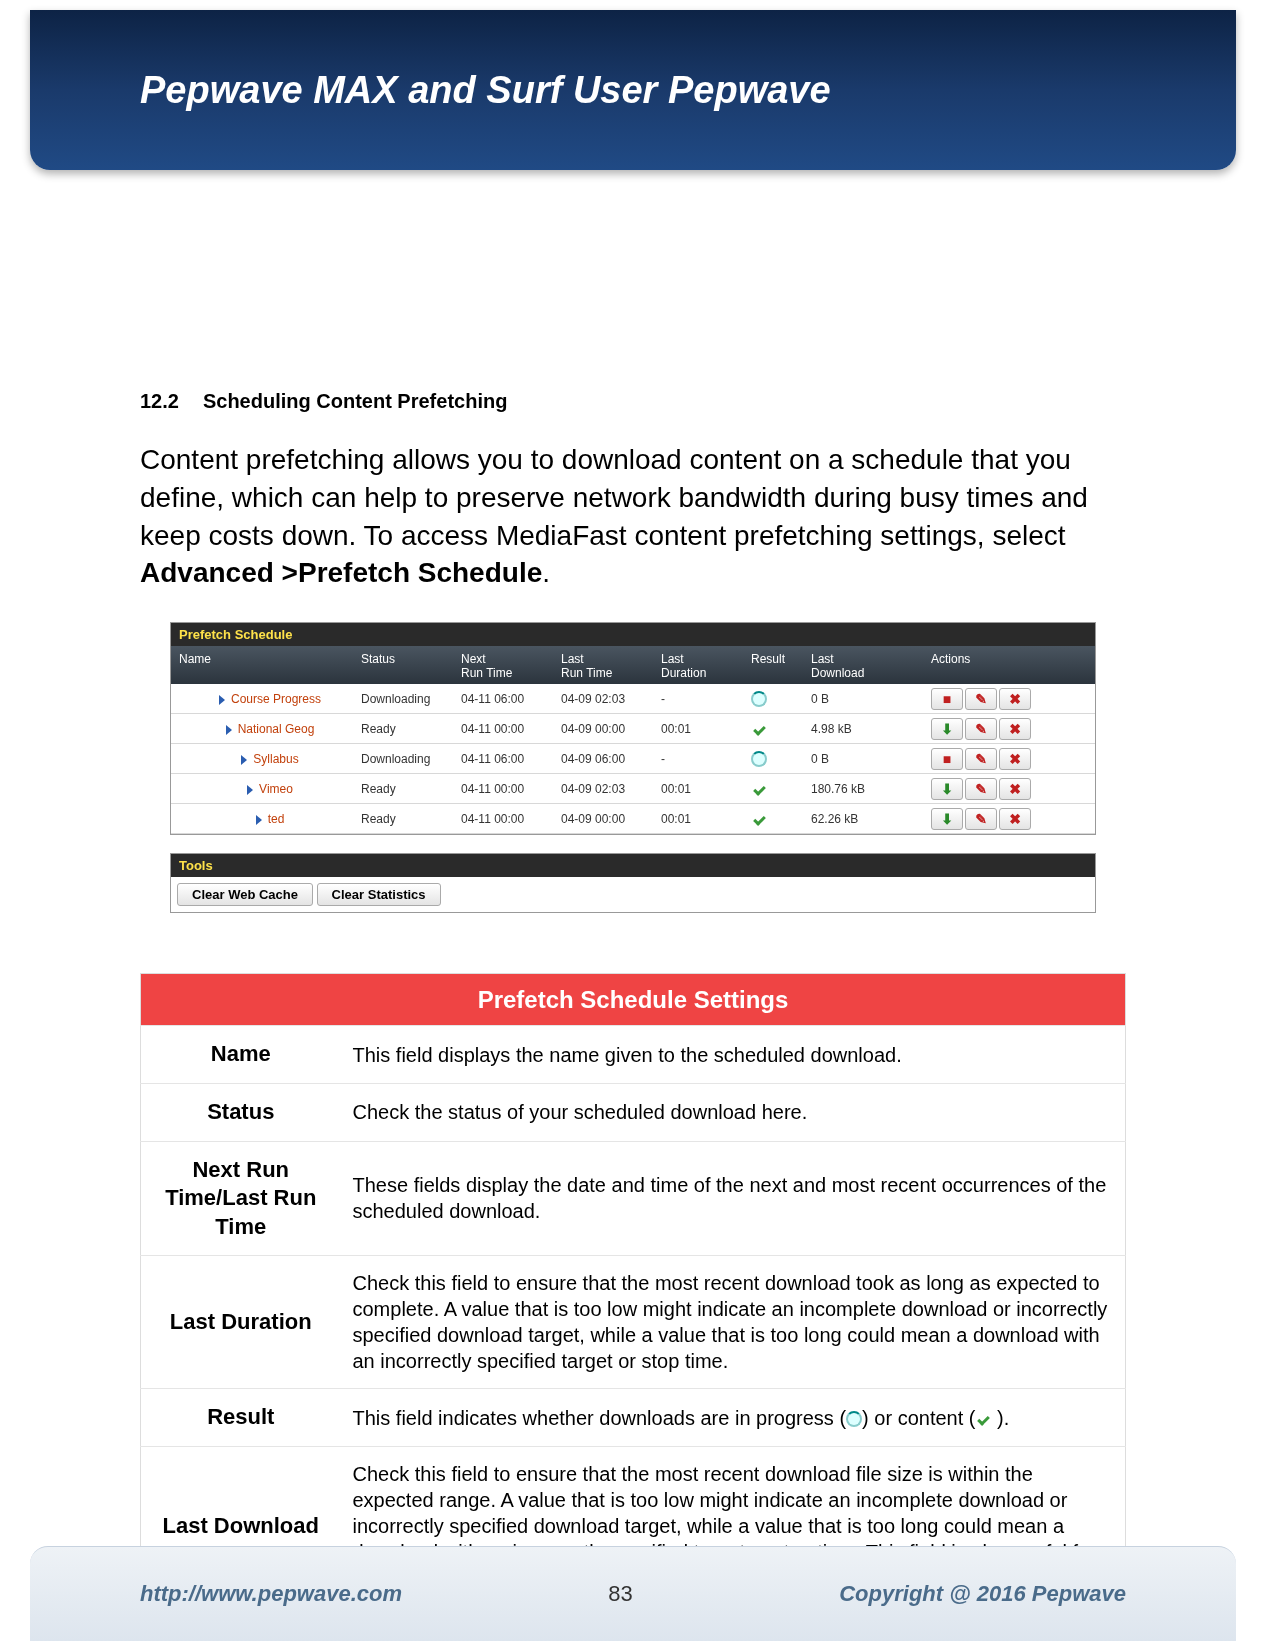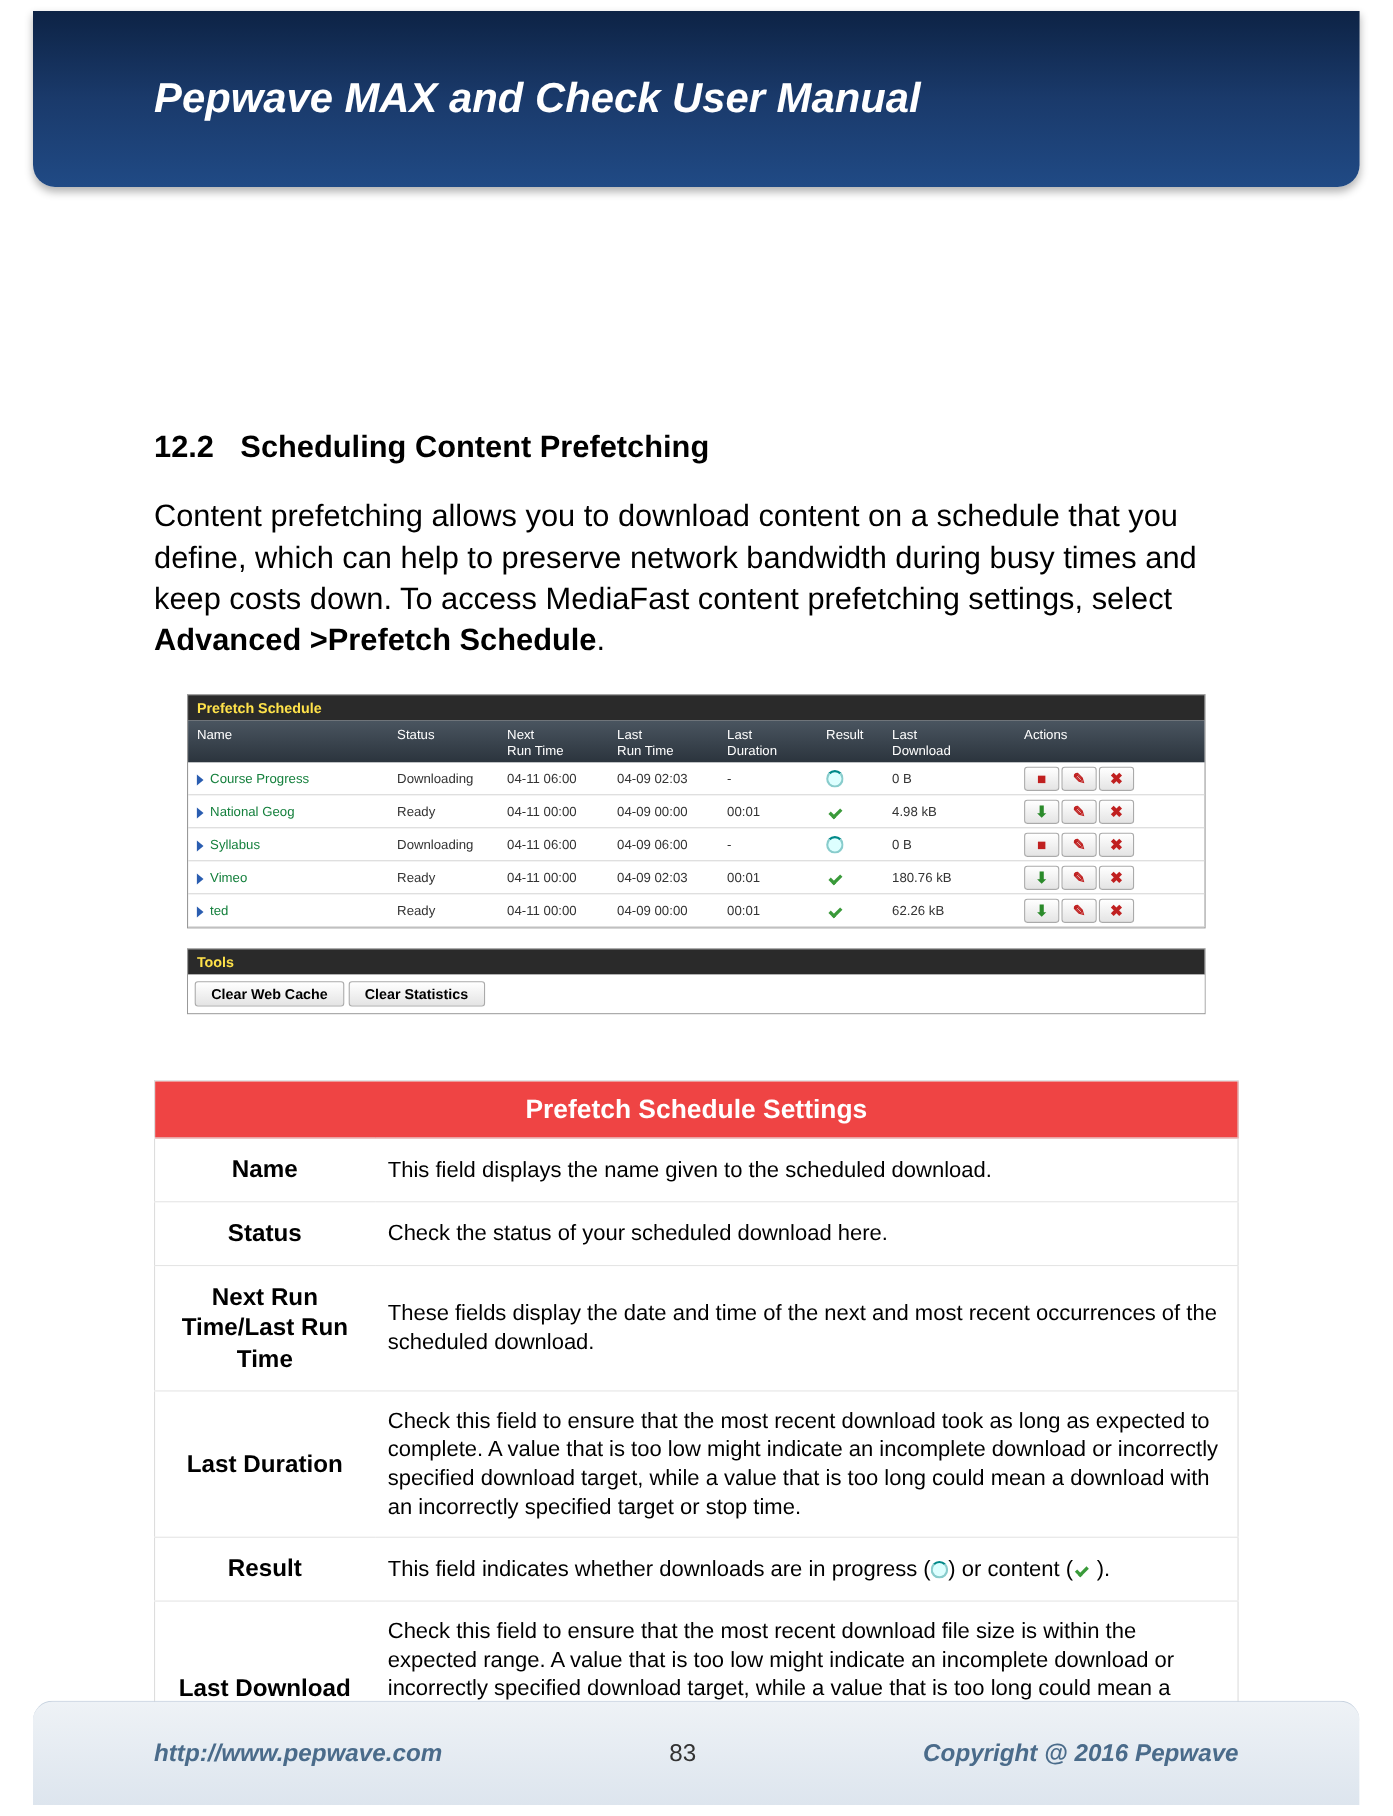--- a/index.html
+++ b/index.html
@@ -24,21 +24,21 @@
     color: #fff;
     font-size: 38px;
     font-style: italic;
     font-weight: bold;
     font-family: "Trebuchet MS", Arial, sans-serif;
   }
   .content {
     padding: 220px 140px 0 140px;
   }
   .section-heading {
-    font-size: 28px;
+    font-size: 20px;
     font-weight: bold;
     margin-bottom: 28px;
   }
   .section-heading .num { margin-right: 24px; }
   .body-text {
     font-size: 28px;
     line-height: 1.35;
     margin-bottom: 30px;
   }
   .body-text b { font-weight: bold; }
@@ -73,21 +73,21 @@
   .c-dl { width: 120px; }
   .c-act { width: 130px; text-align: left; }
   .ss-row {
     display: flex;
     align-items: center;
     border-bottom: 1px solid #d8d8d8;
     height: 30px;
     font-size: 12px;
     color: #333;
   }
-  .ss-row .c-name { color: #15803d; }
+  .ss-row .c-name { color: #c2410c; text-align: center; }
   .ss-row .tri {
     display: inline-block;
     width: 0; height: 0;
     border-top: 5px solid transparent;
     border-bottom: 5px solid transparent;
     border-left: 6px solid #2a5db0;
     margin-right: 6px;
     vertical-align: middle;
   }
   .ic { width: 16px; height: 16px; display: inline-block; vertical-align: middle; }
@@ -169,21 +169,21 @@
     font-family: "Trebuchet MS", Arial, sans-serif;
     font-size: 22px;
     gap: 28px;
   }
   .footer-band .pg { font-style: normal; font-family: Arial; color: #333; font-weight: normal; }
 </style>
 </head>
 <body>
 
 <div class="header-band">
-  <h1>Pepwave MAX and Check User Manual</h1>
+  <h1>Pepwave MAX and Surf User Pepwave</h1>
 </div>
 
 <div class="content">
 
   <div class="section-heading">
     <span class="num">12.2</span><span>Scheduling Content Prefetching</span>
   </div>
 
   <p class="body-text">
     <span>Content prefetching allows you to download content on a schedule that you define, which can help to preserve network bandwidth during busy times and keep costs down. To access MediaFast content prefetching settings, select </span><b>Advanced &gt;Prefetch Schedule</b><span>.</span>

